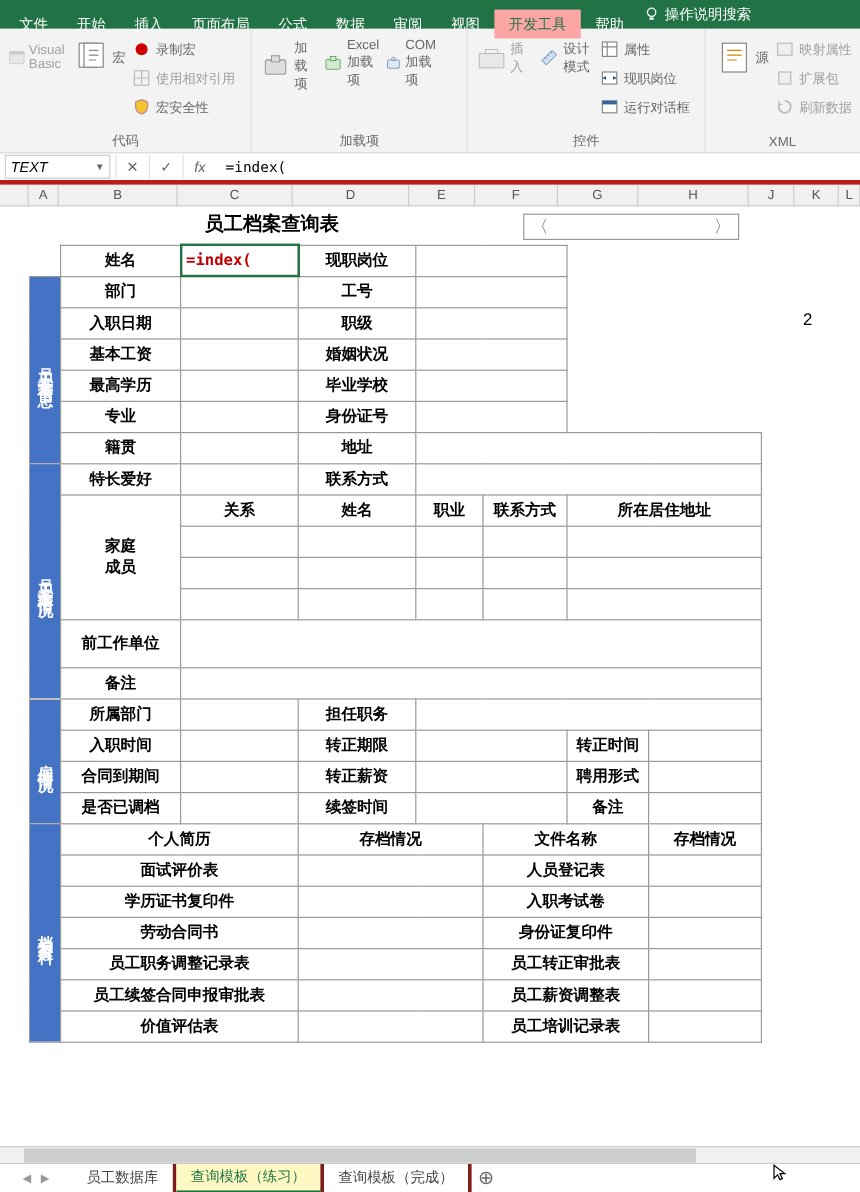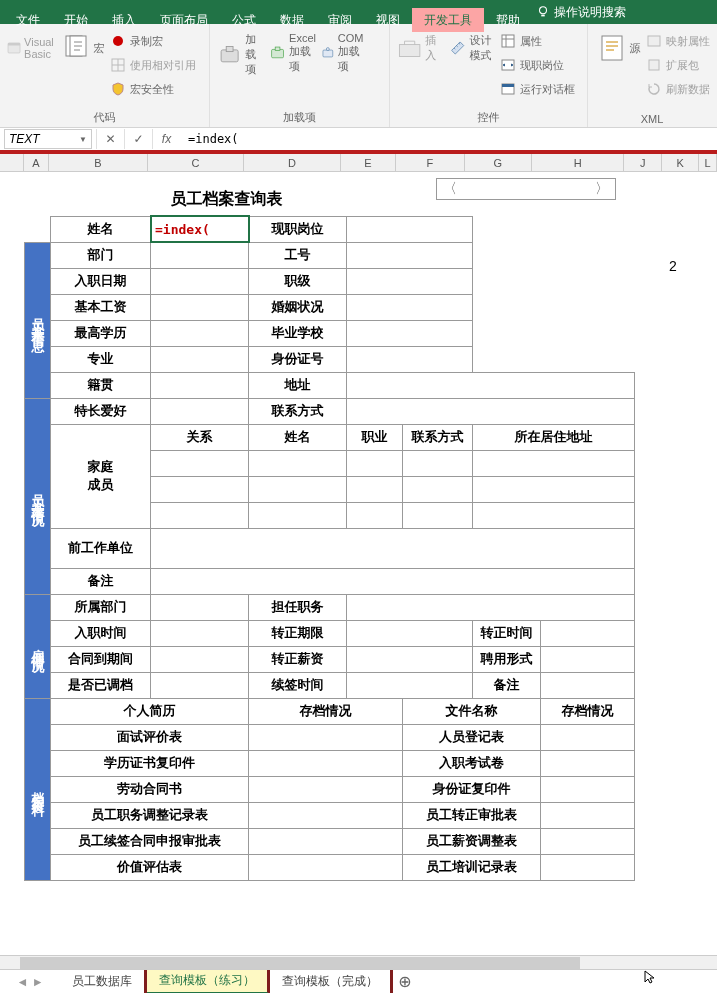--- a/index.html
+++ b/index.html
@@ -262,21 +262,21 @@
     <div class="col-h" style="width:56px">E</div>
     <div class="col-h" style="width:70px">F</div>
     <div class="col-h" style="width:68px">G</div>
     <div class="col-h" style="width:94px">H</div>
     <div class="col-h" style="width:38px">J</div>
     <div class="col-h" style="width:38px">K</div>
     <div class="col-h" style="width:18px">L</div>
   </div>
 
   <div class="cells">
-    <table class="detail-table" style="left:24px;top:12px">
+    <table class="detail-table" style="left:24px;top:0">
       <colgroup>
         <col style="width:26px">
           <col style="width:100px">
           <col style="width:98px">
           <col style="width:98px">
         <col style="width:56px">
           <col style="width:70px">
           <col style="width:68px">
           <col style="width:94px">
       </colgroup>

